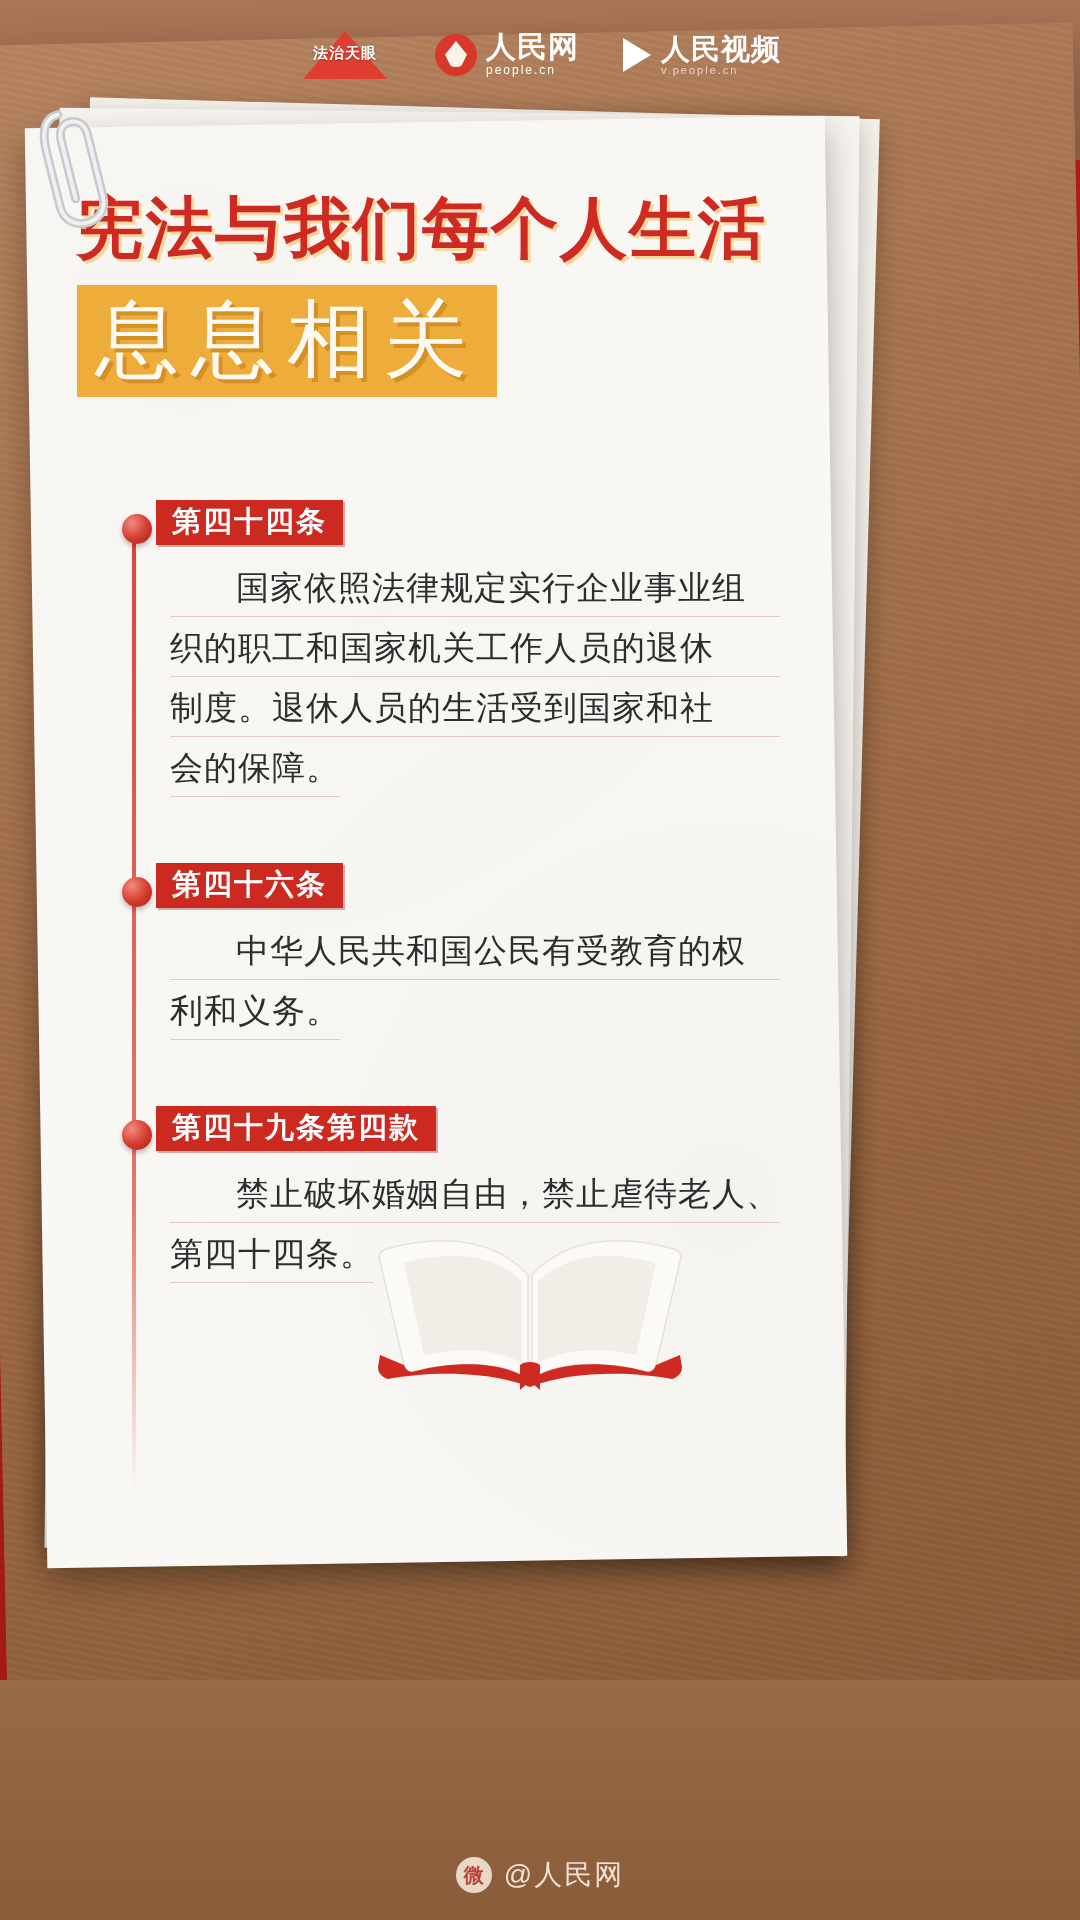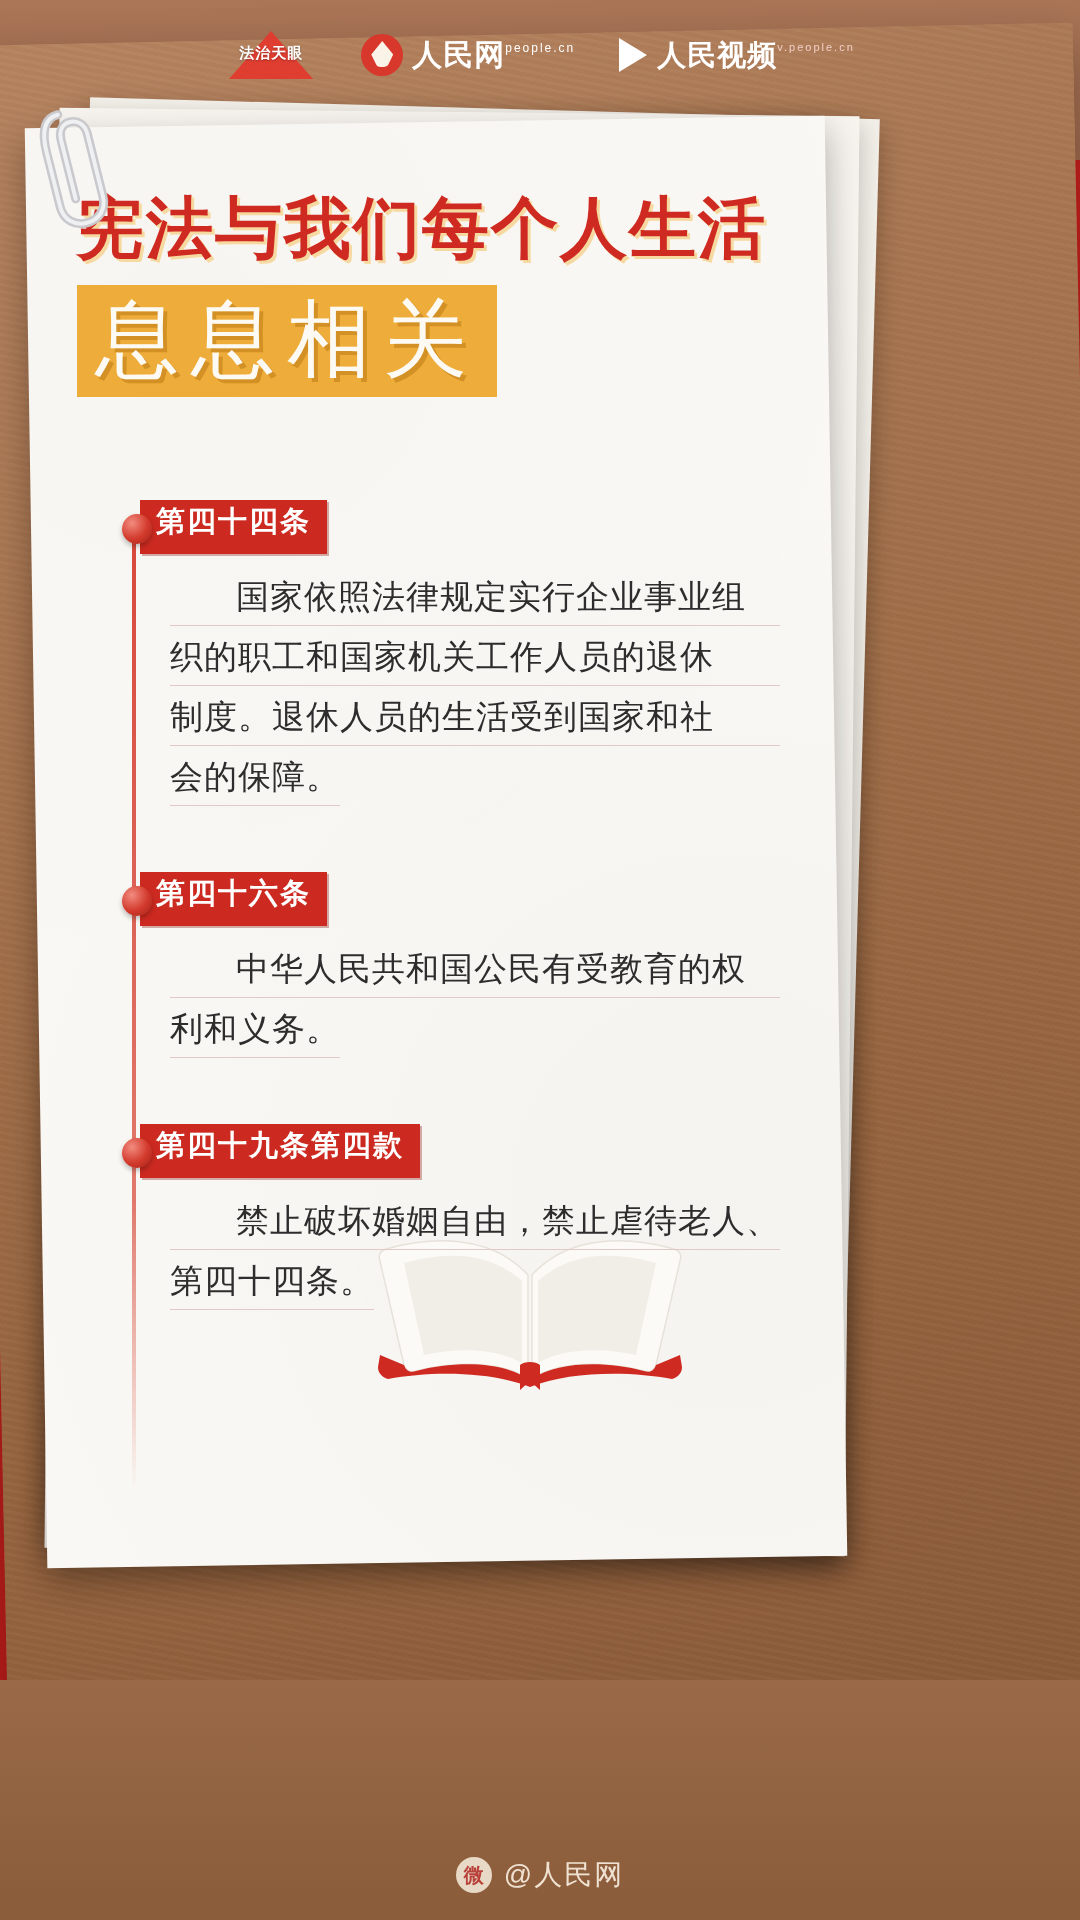--- a/index.html
+++ b/index.html
@@ -161,21 +161,21 @@
     border-top: 17px solid transparent;
     border-bottom: 17px solid transparent;
     border-left: 28px solid #fff;
   }
   .logo-video .cn {
     color: #fff; font-size: 29px; font-weight: bold; letter-spacing: 1px; line-height: 1;
   }
   .logo-video .en {
     color: #f2cfc8; font-size: 11px; letter-spacing: 2px;
   }
-  .logo-col { display: flex; flex-direction: row; justify-content: center; }
+  .logo-col { display: flex; flex-direction: column; justify-content: center; }
 
   
   .headline {
     position: absolute;
     left: 77px; top: 190px;
     width: 690px;
     z-index: 20;
   }
   .headline .line1 {
     font-size: 67px;
@@ -225,27 +225,27 @@
   .dot {
     position: absolute;
     left: 14px; top: 14px;
     width: 30px; height: 30px;
     border-radius: 50%;
     background: radial-gradient(circle at 33% 30%, #f28b7f 0%, #d23a2c 55%, #a42318 100%);
     box-shadow: 0 3px 5px rgba(0,0,0,.25);
   }
   .tag {
     display: inline-block;
-    margin-left: 32px;
+    margin-left: 48px;
     background: #cc2a20;
     color: #fff;
     font-size: 29px;
     font-weight: bold;
     letter-spacing: 2px;
-    padding: 7px 16px 18px 16px;
+    padding: 7px 16px 9px 16px;
     line-height: 1;
     box-shadow: 2px 2px 0 rgba(140,30,20,.35);
   }
   .body {
     margin-left: 62px;
     margin-top: 12px;
     width: 610px;
   }
   .body p {
     font-size: 33px;

